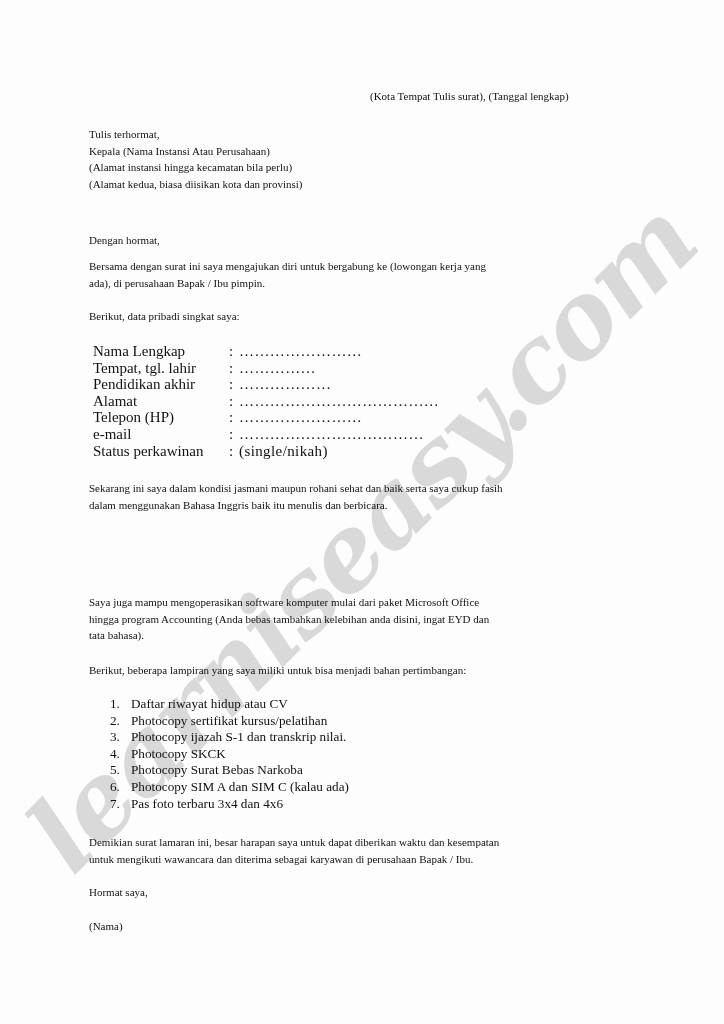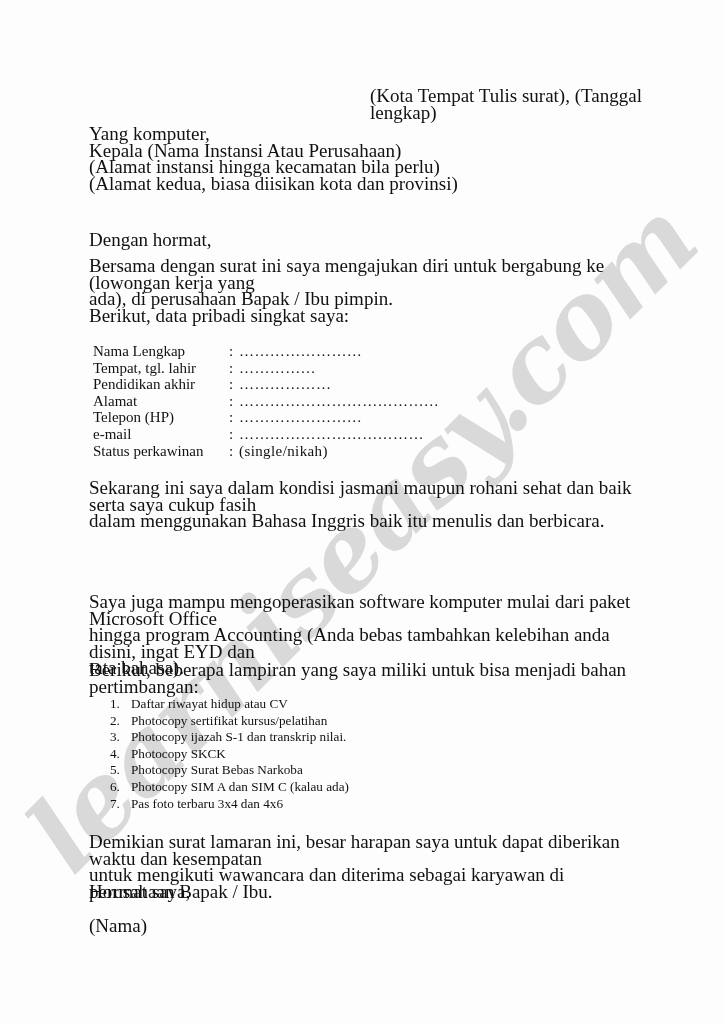--- a/index.html
+++ b/index.html
@@ -62,21 +62,21 @@
   
   #content {
     position: absolute;
     inset: 0;
     z-index: 3;
   }
 
   
   .blk {
     position: absolute;
-    font-size: 19px;
+    font-size: 11px;
     line-height: 16.6px;
   }
 
   #header-line {
     left: 370px;
     top: 88px;
     width: 275px;
     text-align: left;
   }
 
@@ -146,21 +146,21 @@
 
   <div id="scan-noise"></div>
 
   <div id="watermark" style="color: rgb(217, 217, 217); transform: translate(-50%, -50%) rotate(-45deg);">learniseasy.com</div>
 
   <div id="content">
 
     <div class="blk" id="header-line">(Kota Tempat Tulis surat), (Tanggal lengkap)</div>
 
     <div class="blk" id="addressee">
-      <span class="ar">Yang komputer,</span>
+      <span class="ar">Tulis terhormat,</span>
       <span class="ar">Kepala (Nama Instansi Atau Perusahaan)</span>
       <span class="ar">(Alamat instansi hingga kecamatan bila perlu)</span>
       <span class="ar">(Alamat kedua, biasa diisikan kota dan provinsi)</span>
     </div>
 
     <div class="blk" id="salutation">Dengan hormat,</div>
 
     <div class="blk" id="intro">
       <div>Bersama dengan surat ini saya mengajukan diri untuk bergabung ke (lowongan kerja yang</div>
       <div>ada), di perusahaan Bapak / Ibu pimpin.</div>

